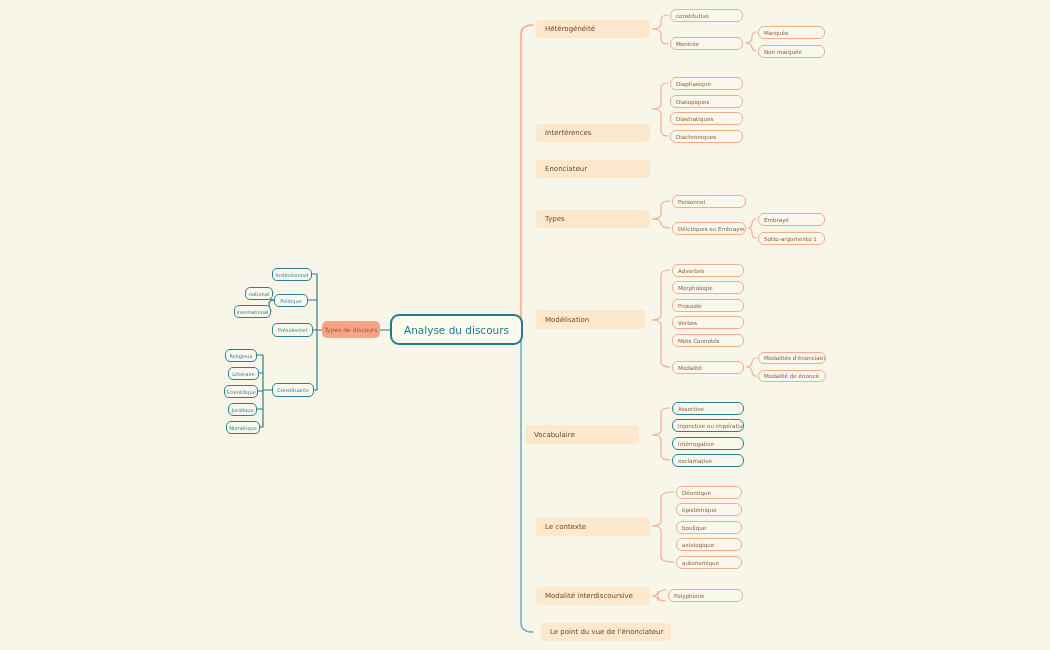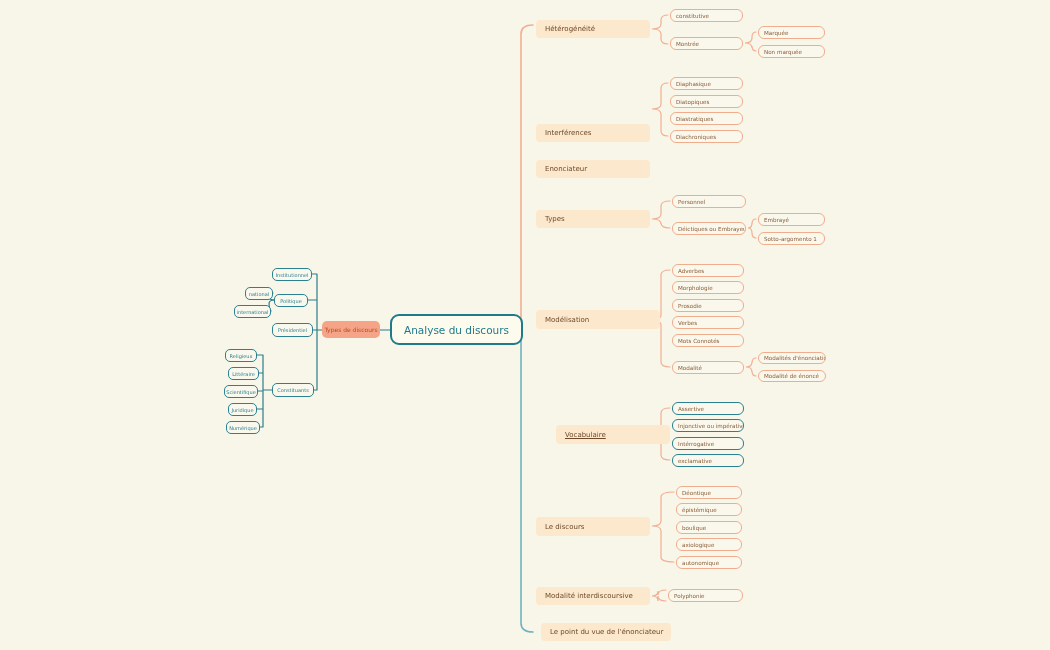--- a/index.html
+++ b/index.html
@@ -40,23 +40,23 @@
       <path d="M 322 330 L 317 330 M 317 274 L 317 390 M 317 274 L 312 274 M 317 300 L 308 300 M 317 330 L 313 330 M 317 390 L 314 390" stroke="#2b7d8d" stroke-width="1.2" fill="none" stroke-linecap="round"></path>
       <path d="M 274 300 Q 269 300 269 296 Q 269 293 273 293" stroke="#2b7d8d" stroke-width="1.2" fill="none" stroke-linecap="round"></path>
       <path d="M 274 300 Q 269 300 269 304 Q 269 308 271 311" stroke="#2b7d8d" stroke-width="1.2" fill="none" stroke-linecap="round"></path>
       <path d="M 272 390 L 263 390 M 263 355 L 263 427 M 263 355 L 257 355 M 263 373 L 259 373 M 263 391 L 258 391 M 263 409 L 257 409 M 263 427 L 260 427" stroke="#2b7d8d" stroke-width="1.2" fill="none" stroke-linecap="round"></path>
     </svg>
 <div class="node center" style="left: 390px; top: 314px; width: 133px; height: 31px;">Analyse du discours</div>
     <div class="node branch" style="left: 536px; top: 20px; width: 114px; height: 18px;">Hétérogénéité</div>
     <div class="node branch" style="left: 536px; top: 100px; width: 114px; height: 18px; margin-top: 24px;">Interférences</div>
     <div class="node branch" style="left: 536px; top: 160px; width: 114px; height: 18px;">Enonciateur</div>
     <div class="node branch" style="left: 536px; top: 210px; width: 114px; height: 18px;">Types</div>
-    <div class="node branch" style="left: 536px; top: 310px; width: 124px; height: 19px;">Modélisation</div>
-    <div class="node branch" style="left: 556px; top: 425px; width: 114px; height: 19px; text-decoration: underline;">Vocabulaire</div>
-    <div class="node branch" style="left: 536px; top: 517px; width: 114px; height: 19px;">Le discours</div>
+    <div class="node branch" style="left: 536px; top: 310px; width: 109px; height: 19px;">Modélisation</div>
+    <div class="node branch" style="left: 525px; top: 425px; width: 114px; height: 19px;">Vocabulaire</div>
+    <div class="node branch" style="left: 536px; top: 517px; width: 114px; height: 19px;">Le contexte</div>
     <div class="node branch" style="left: 536px; top: 587px; width: 114px; height: 18px;">Modalité interdiscoursive</div>
     <div class="node branch" style="left: 521px; top: 623px; width: 130px; height: 18px; margin-left: 20px;">Le point du vue de l'énonciateur</div>
     <div class="node leaf-peach" style="left: 670px; top: 9px; width: 73px; height: 13px;">constitutive</div>
     <div class="node leaf-peach" style="left: 670px; top: 37px; width: 73px; height: 13px;">Montrée</div>
     <div class="node leaf-peach" style="left: 758px; top: 26px; width: 67px; height: 13px;">Marquée</div>
     <div class="node leaf-peach" style="left: 758px; top: 45px; width: 67px; height: 13px;">Non marquée</div>
     <div class="node leaf-peach" style="left: 670px; top: 77px; width: 73px; height: 13px;">Diaphasique</div>
     <div class="node leaf-peach" style="left: 670px; top: 95px; width: 73px; height: 13px;">Diatopiques</div>
     <div class="node leaf-peach" style="left: 670px; top: 112px; width: 73px; height: 13px;">Diastratiques</div>
     <div class="node leaf-peach" style="left: 670px; top: 130px; width: 73px; height: 13px;">Diachroniques</div>

